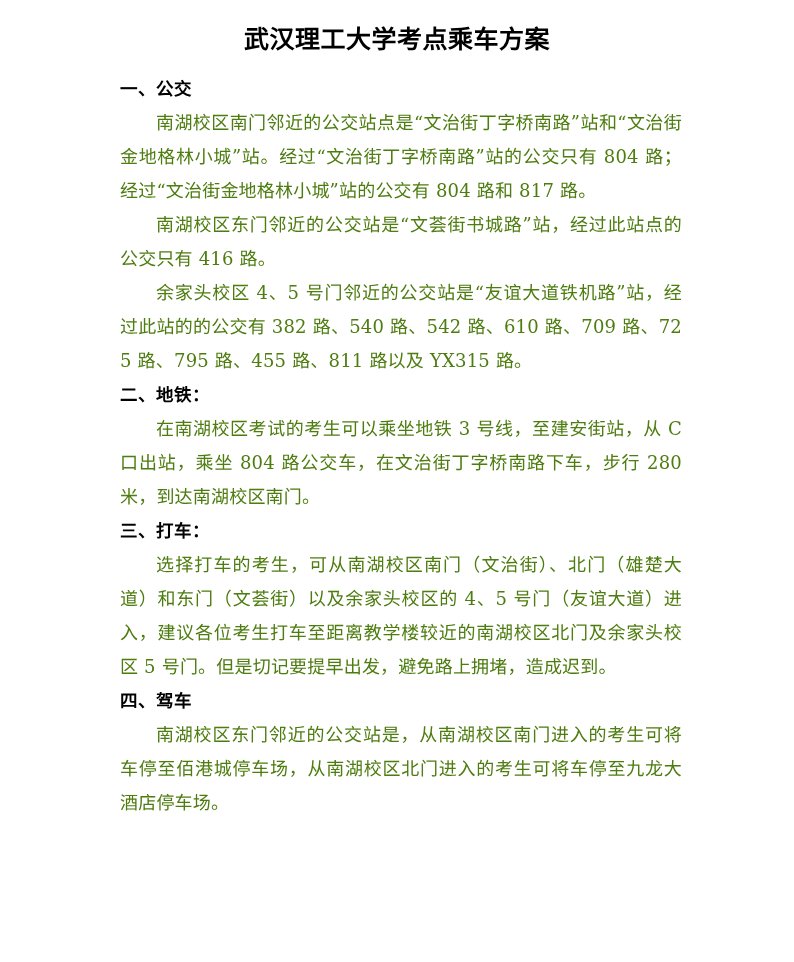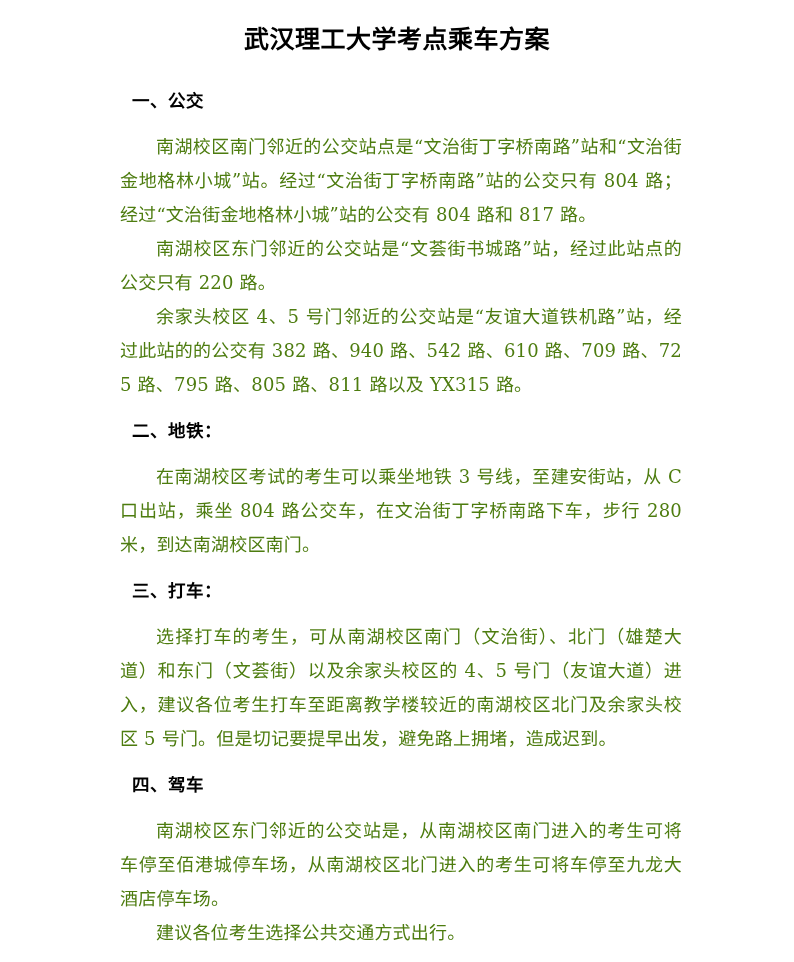--- a/index.html
+++ b/index.html
@@ -41,21 +41,21 @@
     left: 120px;
     width: 562px;
   }
 
   .heading {
     font-family: "DejaVu Sans", "Liberation Sans", sans-serif;
     font-weight: bold;
     font-size: 17.5px;
     line-height: 34px;
     letter-spacing: 0.5px;
-    margin: 12px;
+    margin: 0;
     color: #000000;
     white-space: pre;
   }
 
   .para {
     font-family: "DejaVu Serif", "Liberation Serif", serif;
     font-size: 18px;
     line-height: 34px;
     margin: 0;
     color: #4d7c0f;
@@ -88,30 +88,29 @@
 <body>
 
 <div class="page">
 
   <div class="doc-title">武汉理工大学考点乘车方案</div>
 
   <div class="body-block">
 
     <p class="heading">一、公交</p>
     <p class="para">南湖校区南门邻近的公交站点是“文治街丁字桥南路”站和“文治街金地格林小城”站。经过“文治街丁字桥南路”站的公交只有 804 路；经过“文治街金地格林小城”站的公交有 804 路和 817 路。</p>
-    <p class="para">南湖校区东门邻近的公交站是“文荟街书城路”站，经过此站点的公交只有 220 路。</p>
-    <p class="para">余家头校区 4、5 号门邻近的公交站是“友谊大道铁机路”站，经过此站的的公交有 382 路、940 路、542 路、610 路、709 路、725 路、795 路、805 路、811 路以及 YX315 路。</p>
+    <p class="para">南湖校区东门邻近的公交站是“文荟街书城路”站，经过此站点的公交只有 416 路。</p>
+    <p class="para">余家头校区 4、5 号门邻近的公交站是“友谊大道铁机路”站，经过此站的的公交有 382 路、540 路、542 路、610 路、709 路、725 路、795 路、455 路、811 路以及 YX315 路。</p>
 
     <p class="heading">二、地铁：</p>
     <p class="para">在南湖校区考试的考生可以乘坐地铁 3 号线，至建安街站，从 C 口出站，乘坐 804 路公交车，在文治街丁字桥南路下车，步行 280 米，到达南湖校区南门。</p>
 
     <p class="heading">三、打车：</p>
     <p class="para">选择打车的考生，可从南湖校区南门（文治街）、北门（雄楚大道）和东门（文荟街）以及余家头校区的 4、5 号门（友谊大道）进入，建议各位考生打车至距离教学楼较近的南湖校区北门及余家头校区 5 号门。但是切记要提早出发，避免路上拥堵，造成迟到。</p>
 
     <p class="heading">四、驾车</p>
     <p class="para">南湖校区东门邻近的公交站是，从南湖校区南门进入的考生可将车停至佰港城停车场，从南湖校区北门进入的考生可将车停至九龙大酒店停车场。</p>
-    <p class="para last-left">建议各位考生选择公共交通方式出行。</p>
 
   </div>
 
   <div class="watermark">头条 @武汉理工大学</div>
 
 </div>
 
 </body></html>

